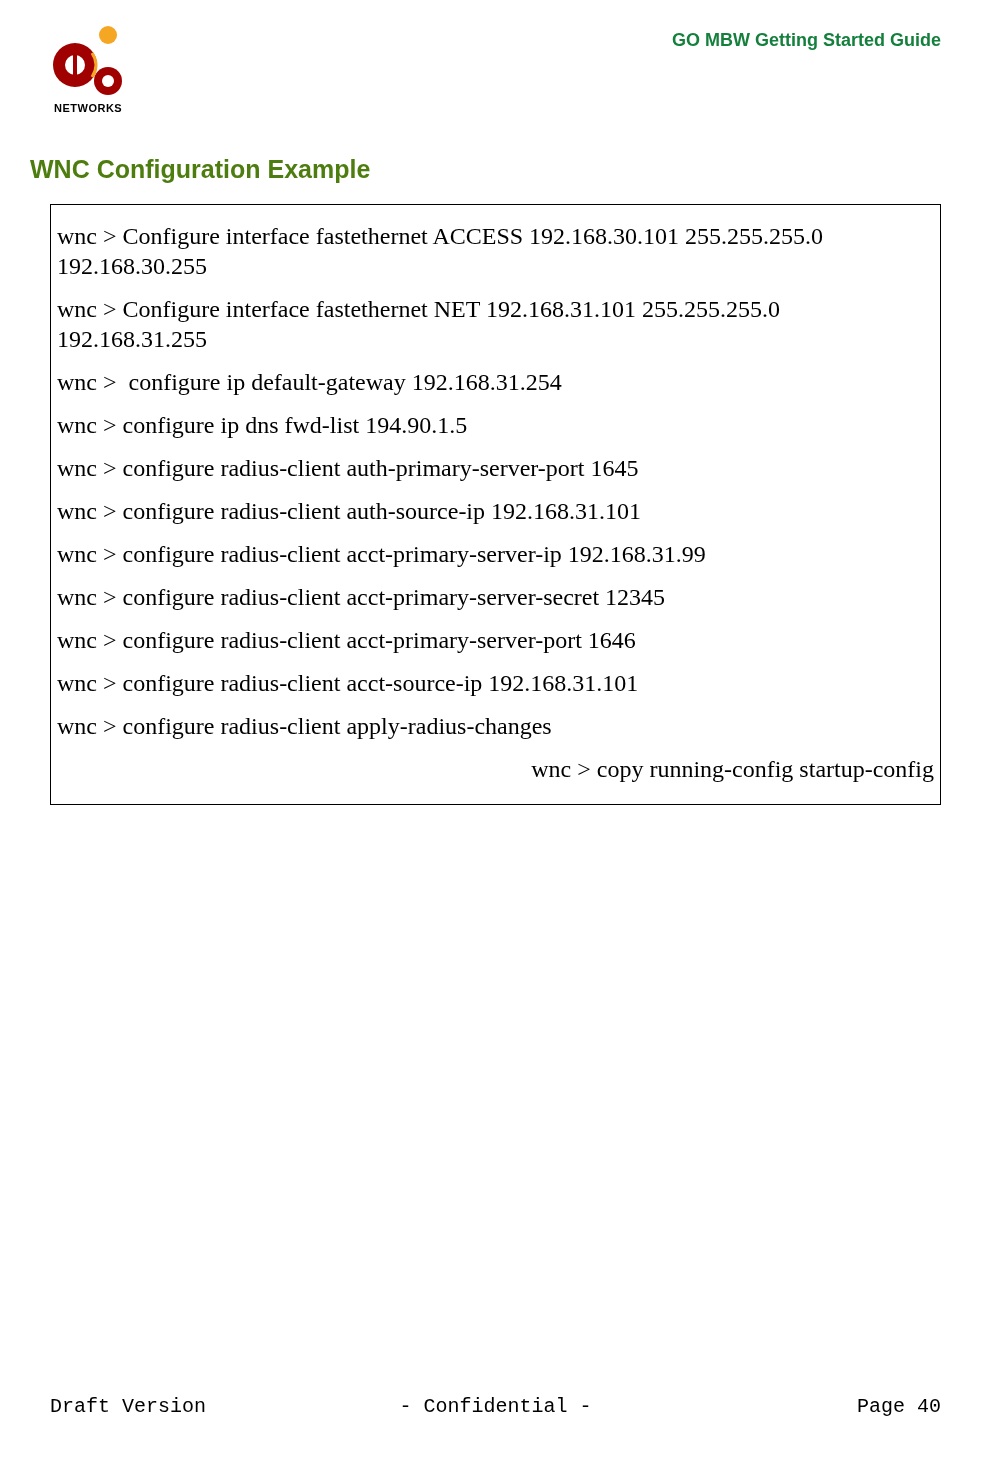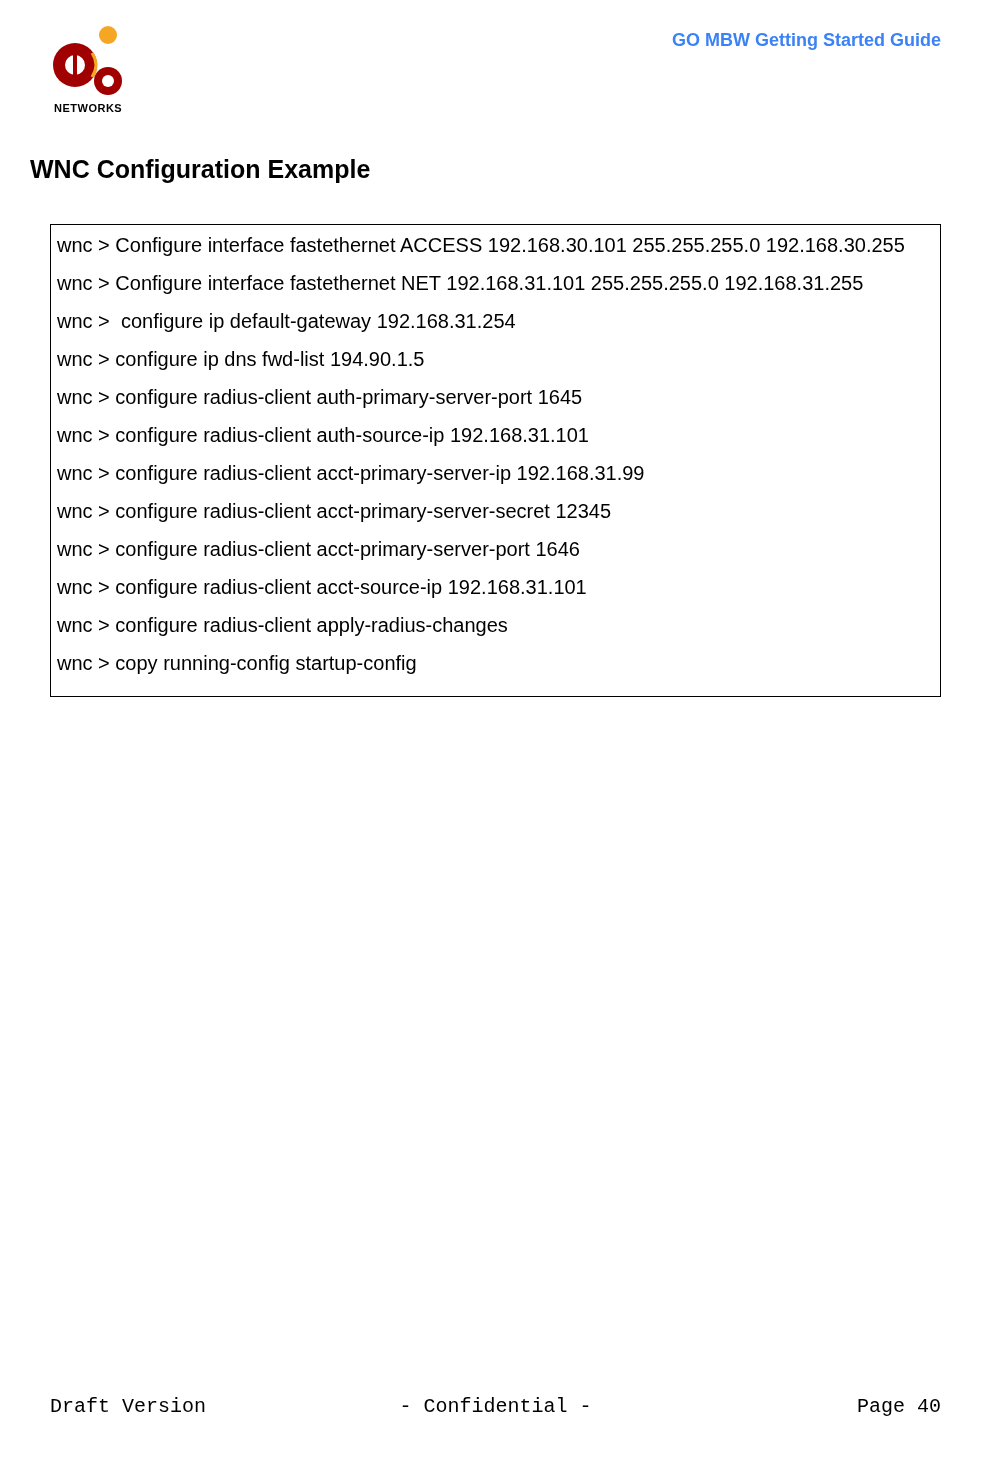--- a/index.html
+++ b/index.html
@@ -24,47 +24,48 @@
     .logo {
       width: 90px;
       height: 90px;
       position: relative;
     }
     .logo-svg {
       width: 90px;
       height: 90px;
     }
     .guide-title {
-      color: #3b82f6;
+      color: #15803d;
       font-weight: bold;
       font-size: 18px;
       margin-top: 5px;
     }
     .section-title {
-      color: #000000;
+      color: #4d7c0f;
       font-weight: bold;
       font-size: 25px;
       font-family: Verdana, Arial, sans-serif;
-      margin-bottom: 40px;
+      margin-bottom: 20px;
       margin-left: -20px;
     }
     .config-box {
       border: 1px solid #000000;
-      padding: 8px 6px 3px 6px;
-      font-family: Liberation Sans, sans-serif;
-      font-size: 20px;
+      padding: 16px 6px 3px 6px;
+      font-family: Liberation Serif, serif;
+      font-size: 24px;
       line-height: 1.25;
     }
     .config-line {
       margin-bottom: 13px;
       white-space: pre-wrap;
       word-wrap: break-word;
     }
     .config-line:last-child {
       margin-bottom: 17px;
+      text-align: right;
     }
     .footer {
       position: absolute;
       bottom: 50px;
       left: 50px;
       right: 50px;
       display: flex;
       justify-content: space-between;
       font-family: Liberation Mono, monospace;
       font-size: 20px;

